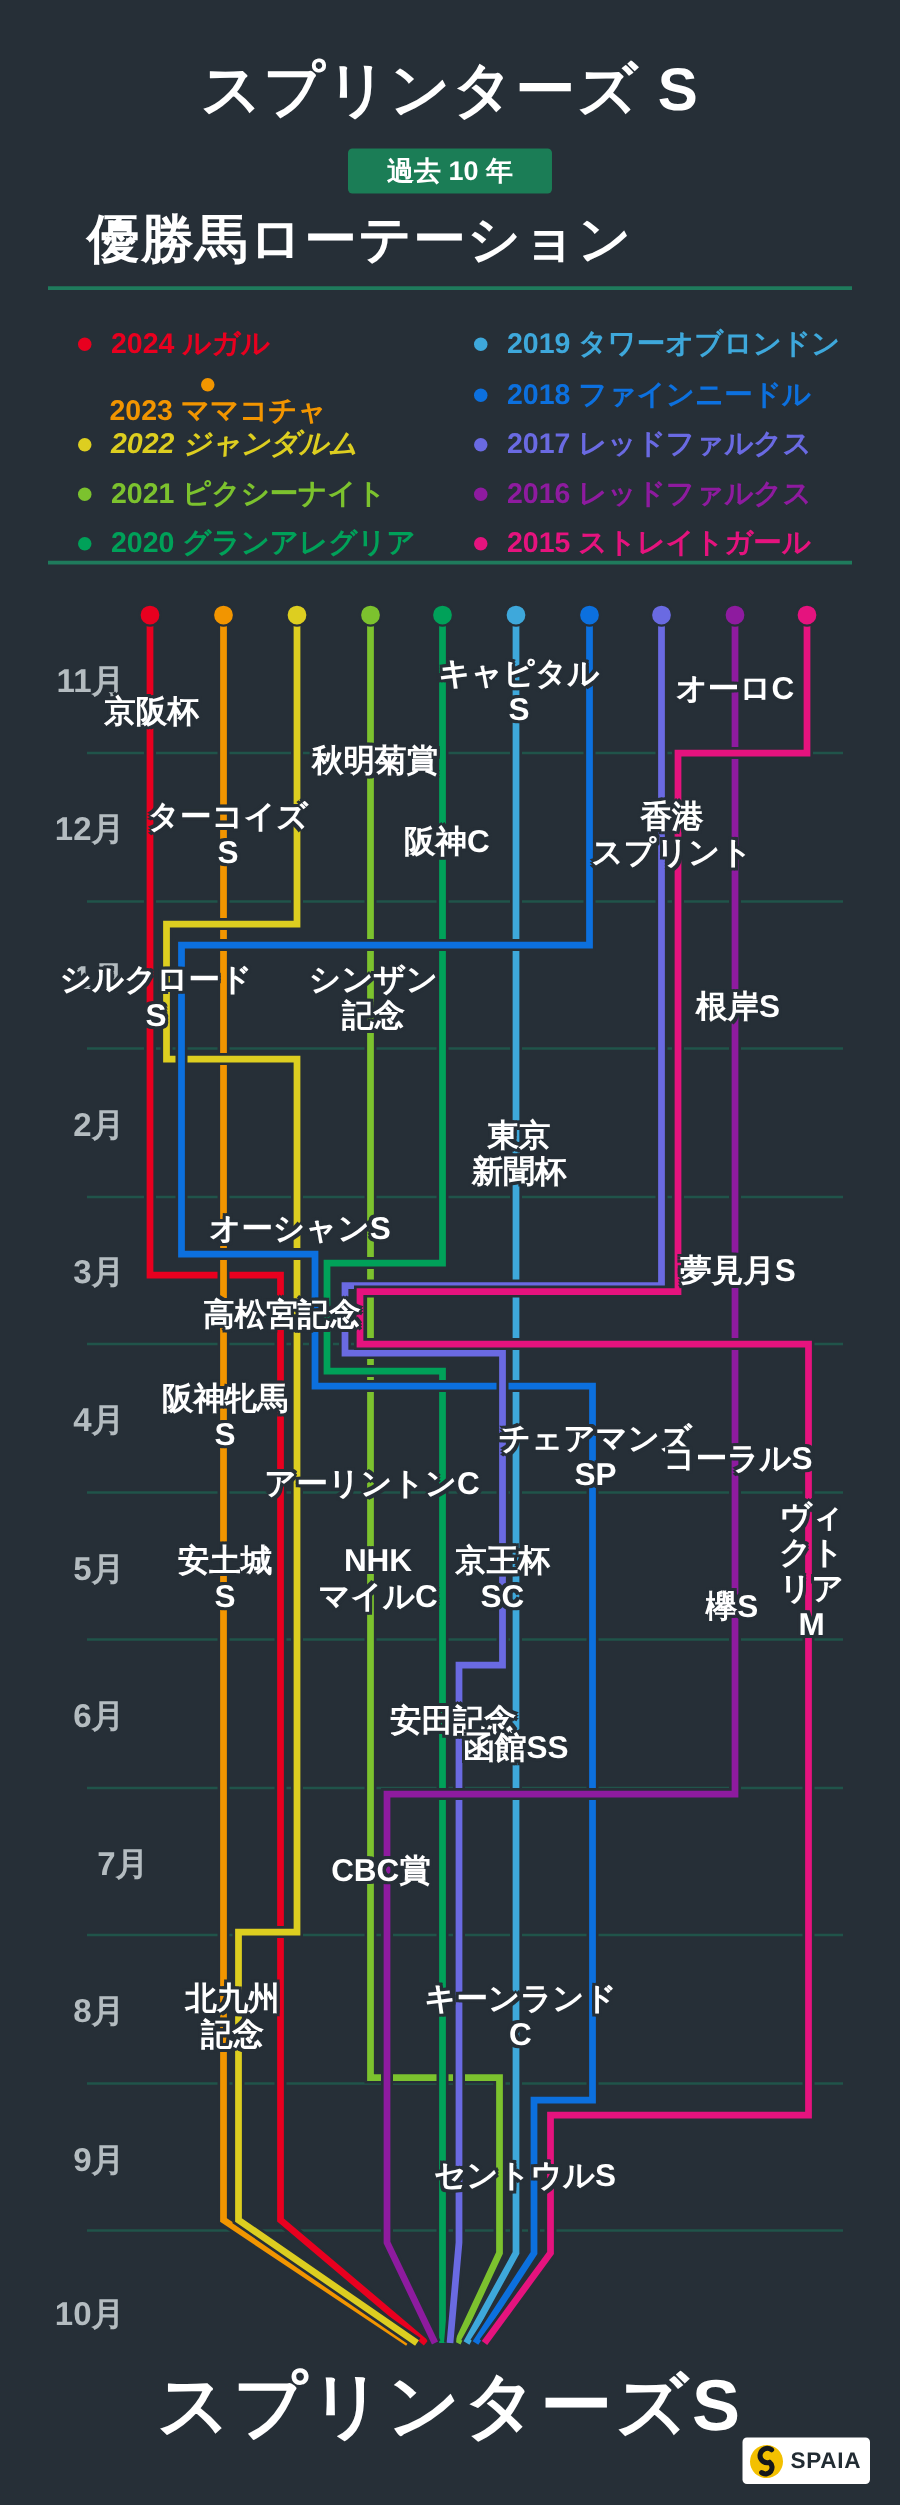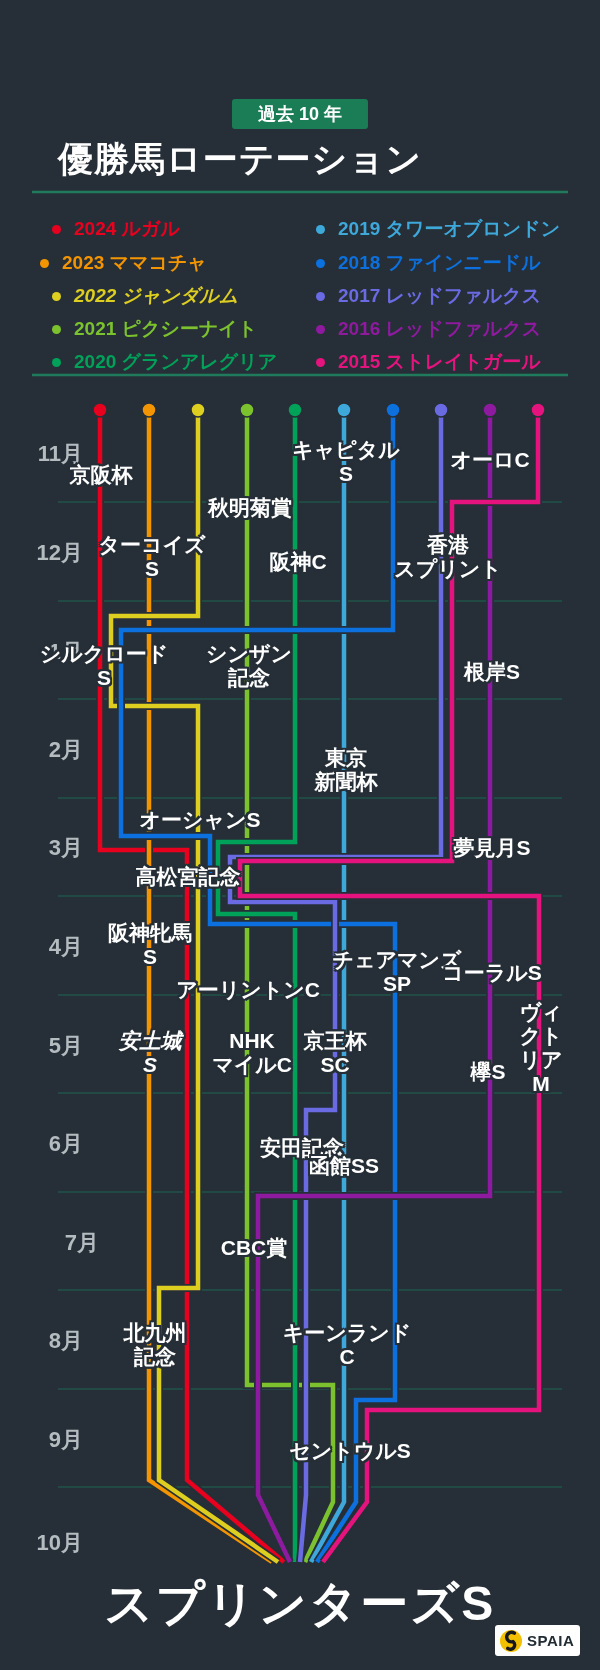--- a/index.html
+++ b/index.html
@@ -33,20 +33,21 @@
   
   .logo{position:absolute;left:495px;top:1625px;width:85px;height:31px;background:#fff;
         border-radius:3px;display:flex;align-items:center;padding-left:4px;box-sizing:border-box;}
   .logo-word{font-size:15px;font-weight:800;color:#222c33;letter-spacing:0.5px;margin-left:4px;}
 </style>
 </head>
 <body>
 
 <div class="page">
 
+  <h1 class="title">スプリンターズ S</h1>
   <div class="badge">過去 10 年</div>
   <h2 class="subtitle">優勝馬ローテーション</h2>
 
   <svg id="chart-svg" width="600" height="1670" viewBox="0 0 600 1670">
       <line x1="32" y1="192" x2="568" y2="192" stroke="#1f7b5c" stroke-width="2.5"></line>
       <line x1="32" y1="375" x2="568" y2="375" stroke="#1f7b5c" stroke-width="2.5"></line>
       <line x1="58" y1="502" x2="562" y2="502" stroke="#20544a" stroke-width="1.6"></line>
       <line x1="58" y1="601" x2="562" y2="601" stroke="#20544a" stroke-width="1.6"></line>
       <line x1="58" y1="699" x2="562" y2="699" stroke="#20544a" stroke-width="1.6"></line>
       <line x1="58" y1="798" x2="562" y2="798" stroke="#20544a" stroke-width="1.6"></line>
@@ -87,21 +88,21 @@
       <circle cx="441" cy="410" r="7" fill="#6a6ae2" stroke="#262f37" stroke-width="1.5"></circle>
       <circle cx="490" cy="410" r="7" fill="#8e1b9f" stroke="#262f37" stroke-width="1.5"></circle>
       <circle cx="538" cy="410" r="7" fill="#e5137e" stroke="#262f37" stroke-width="1.5"></circle>
     </svg>
 
   <div id="legend">
       <div class="legend-item" style="left: 52px; top: 218px;">
         <span class="legend-bullet" style="background: rgb(232, 0, 31);"></span>
         <span class="legend-label" style="color: rgb(232, 0, 31);">2024 ルガル</span>
       </div>
-      <div class="legend-item" style="left: 40px; top: 252px;">
+      <div class="legend-item" style="left: 60px; top: 252px; flex-direction: column;">
         <span class="legend-bullet" style="background: rgb(242, 149, 0);"></span>
         <span class="legend-label" style="color: rgb(242, 149, 0);">2023 ママコチャ</span>
       </div>
       <div class="legend-item" style="left: 52px; top: 285px; font-style: italic;">
         <span class="legend-bullet" style="background: rgb(221, 206, 32);"></span>
         <span class="legend-label" style="color: rgb(221, 206, 32);">2022 ジャンダルム</span>
       </div>
       <div class="legend-item" style="left: 52px; top: 318px;">
         <span class="legend-bullet" style="background: rgb(124, 194, 46);"></span>
         <span class="legend-label" style="color: rgb(124, 194, 46);">2021 ピクシーナイト</span>
@@ -165,21 +166,21 @@
 新聞杯</div>
       <div class="race" style="left: 200px; top: 820px;">オーシャンS</div>
       <div class="race" style="left: 492px; top: 848px;">夢見月S</div>
       <div class="race" style="left: 188px; top: 877px;">高松宮記念</div>
       <div class="race" style="left: 150px; top: 945px;">阪神牝馬
 S</div>
       <div class="race" style="left: 248px; top: 990px;">アーリントンC</div>
       <div class="race" style="left: 397px; top: 972px;">チェアマンズ
 SP</div>
       <div class="race" style="left: 492px; top: 973px;">コーラルS</div>
-      <div class="race" style="left: 150px; top: 1053px; font-style: italic;">安土城
+      <div class="race" style="left: 150px; top: 1053px;">安土城
 S</div>
       <div class="race" style="left: 252px; top: 1053px;">NHK
 マイルC</div>
       <div class="race" style="left: 335px; top: 1053px;">京王杯
 SC</div>
       <div class="race" style="left: 488px; top: 1072px;">欅S</div>
       <div class="race" style="left: 541px; top: 1048px;">ヴィクトリア
 M</div>
       <div class="race" style="left: 302px; top: 1148px; text-align: center;">安田記念</div>
       <div class="race" style="left: 344px; top: 1166px;">函館SS</div>

